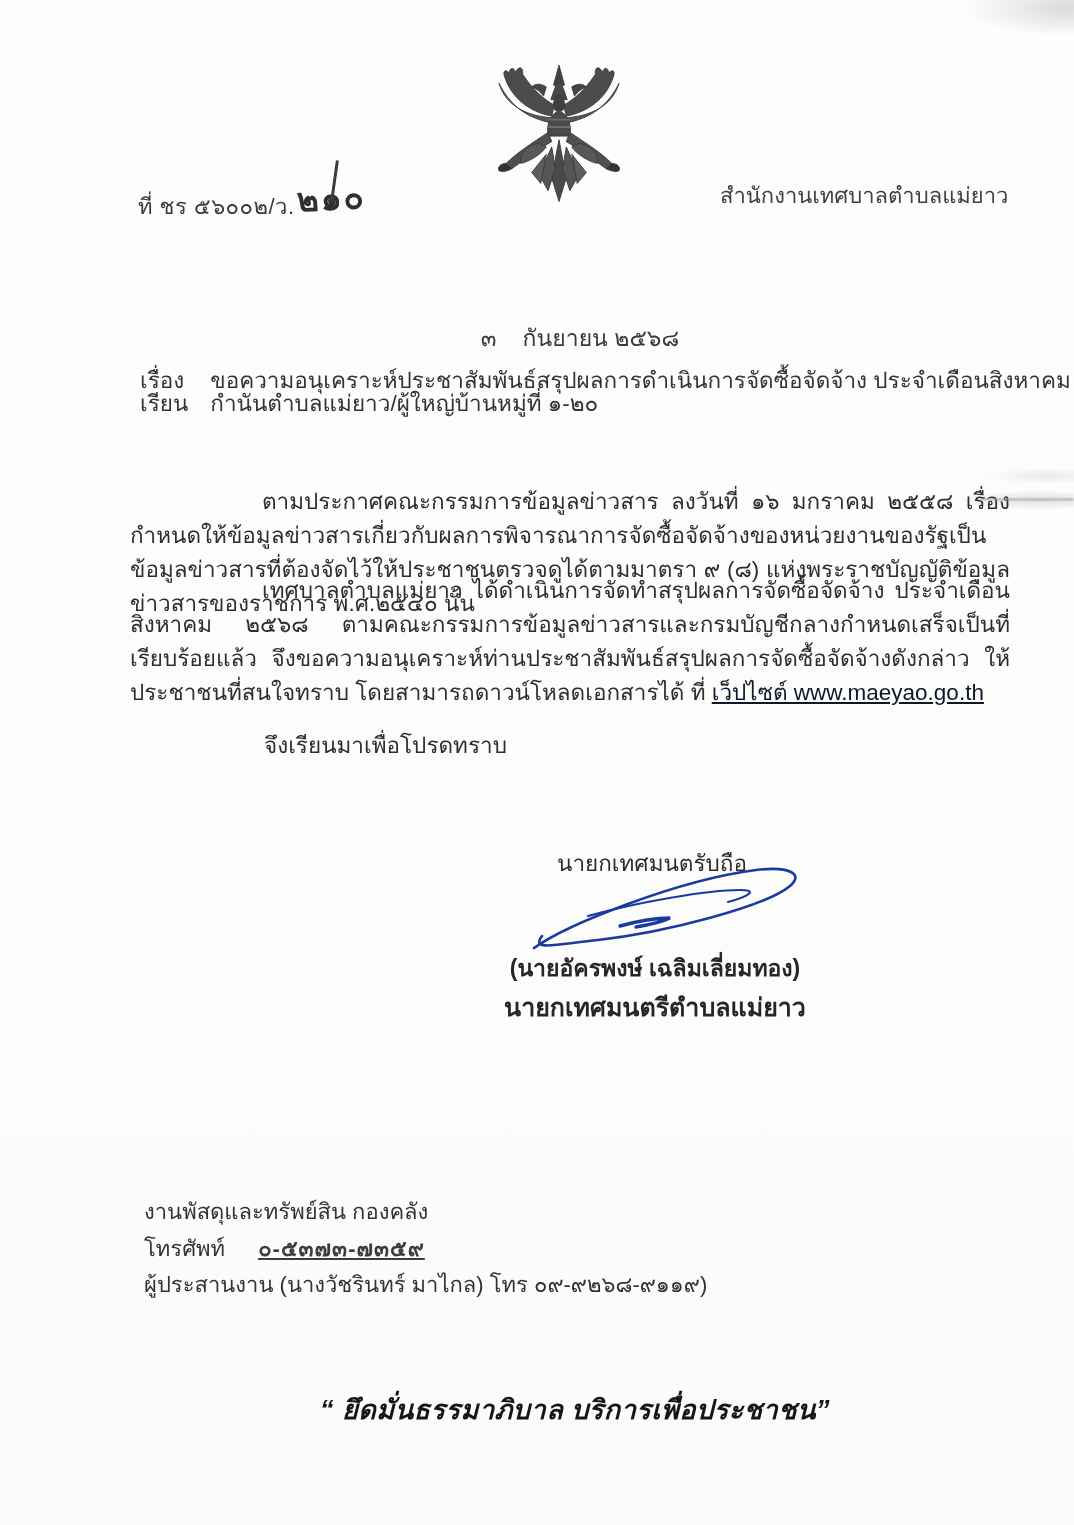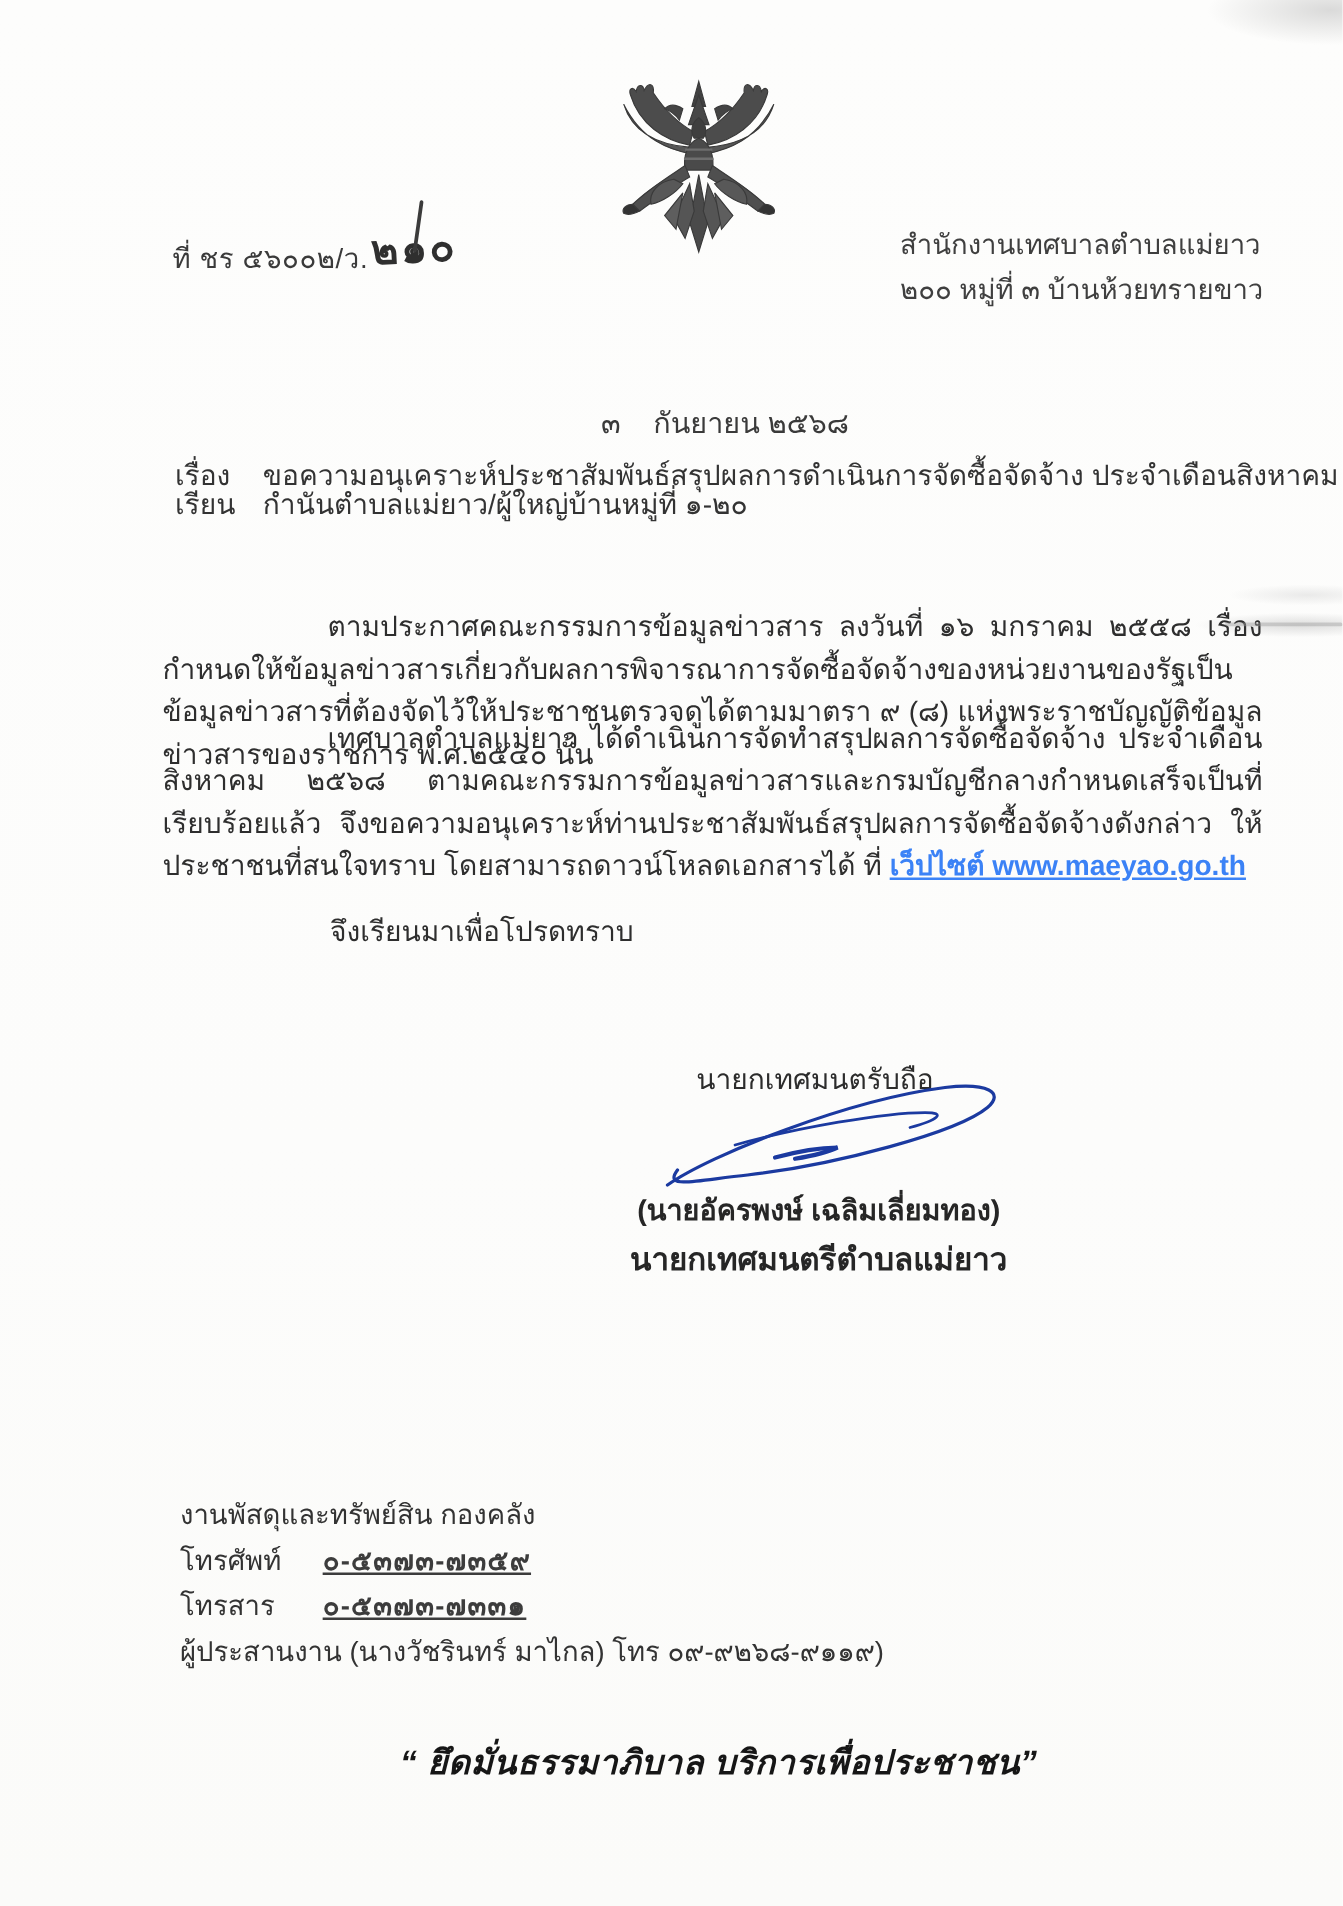--- a/index.html
+++ b/index.html
@@ -46,21 +46,21 @@
 
   
   .para {
     left: 130px; width: 880px;
     font-size: 22.5px; line-height: 34px;
     text-align: justify; text-align-last: left;
     color: #2e2e2e;
   }
   .para1 { top: 485px; text-indent: 132px; }
   .para2 { top: 574px; text-indent: 132px; }
-  .weblink { font-weight: 700; text-decoration: underline; color: #3b82f6; }
+  .weblink { font-weight: 400; text-decoration: underline; color: #0f172a; }
   .closing { left: 264px; top: 727px; font-size: 22.5px; color: #2e2e2e; }
 
   
   .respect { left: 480px; top: 845px; width: 344px; text-align: center; font-size: 22.5px; color: #2c2c2c; }
   .sig-svg { left: 528px; top: 862px; width: 278px; height: 92px; }
   .signer-name { left: 455px; top: 950px; width: 400px; text-align: center; font-size: 23px; font-weight: 600; color: #262626; }
   .signer-title { left: 455px; top: 987px; width: 400px; text-align: center; font-size: 25px; font-weight: 600; color: #262626; }
 
   
   .contact { left: 144px; top: 1194px; font-size: 22px; line-height: 36.5px; color: #333; }
@@ -116,21 +116,20 @@
     <path d="M100,88 L92,130 L100,156 L108,130 Z" fill="#4a4a4a"></path>
     <path d="M92,96 L78,126 L88,144 L96,120 Z" fill="#555"></path>
     <path d="M108,96 L122,126 L112,144 L104,120 Z" fill="#555"></path>
     <path d="M86,104 L70,124 L80,136 Z" fill="#5e5e5e"></path>
     <path d="M114,104 L130,124 L120,136 Z" fill="#5e5e5e"></path>
   </g>
 </svg>
 
 <div class="abs office">
   <div>สำนักงานเทศบาลตำบลแม่ยาว</div>
-  <div>๒๐๐ หมู่ที่ ๓ บ้านห้วยทรายขาว</div>
 </div>
 
 <div class="abs date-line">
   <span class="day">๓</span><span>กันยายน ๒๕๖๘</span>
 </div>
 
 <div class="abs meta-row subject-row">
   <span class="lbl">เรื่อง</span>
   <span>ขอความอนุเคราะห์ประชาสัมพันธ์สรุปผลการดำเนินการจัดซื้อจัดจ้าง ประจำเดือนสิงหาคม ๒๕๖๘</span>
 </div>
@@ -158,22 +157,18 @@
 
 <div class="abs signer-name">(นายอัครพงษ์  เฉลิมเลี่ยมทอง)</div>
 <div class="abs signer-title">นายกเทศมนตรีตำบลแม่ยาว</div>
 
 <div class="abs contact">
   <div>งานพัสดุและทรัพย์สิน กองคลัง</div>
   <div>
     <span class="lbl">โทรศัพท์</span>
     <span class="num">๐-๕๓๗๓-๗๓๕๙</span>
   </div>
-  <div>
-    <span class="lbl">โทรสาร</span>
-    <span class="num">๐-๕๓๗๓-๗๓๓๑</span>
-  </div>
   <div>ผู้ประสานงาน (นางวัชรินทร์  มาไกล) โทร ๐๙-๙๒๖๘-๙๑๑๙)</div>
 </div>
 
 <div class="abs slogan">“ ยึดมั่นธรรมาภิบาล บริการเพื่อประชาชน”</div>
 
 <div class="abs streak"></div>
 
 </body></html>

